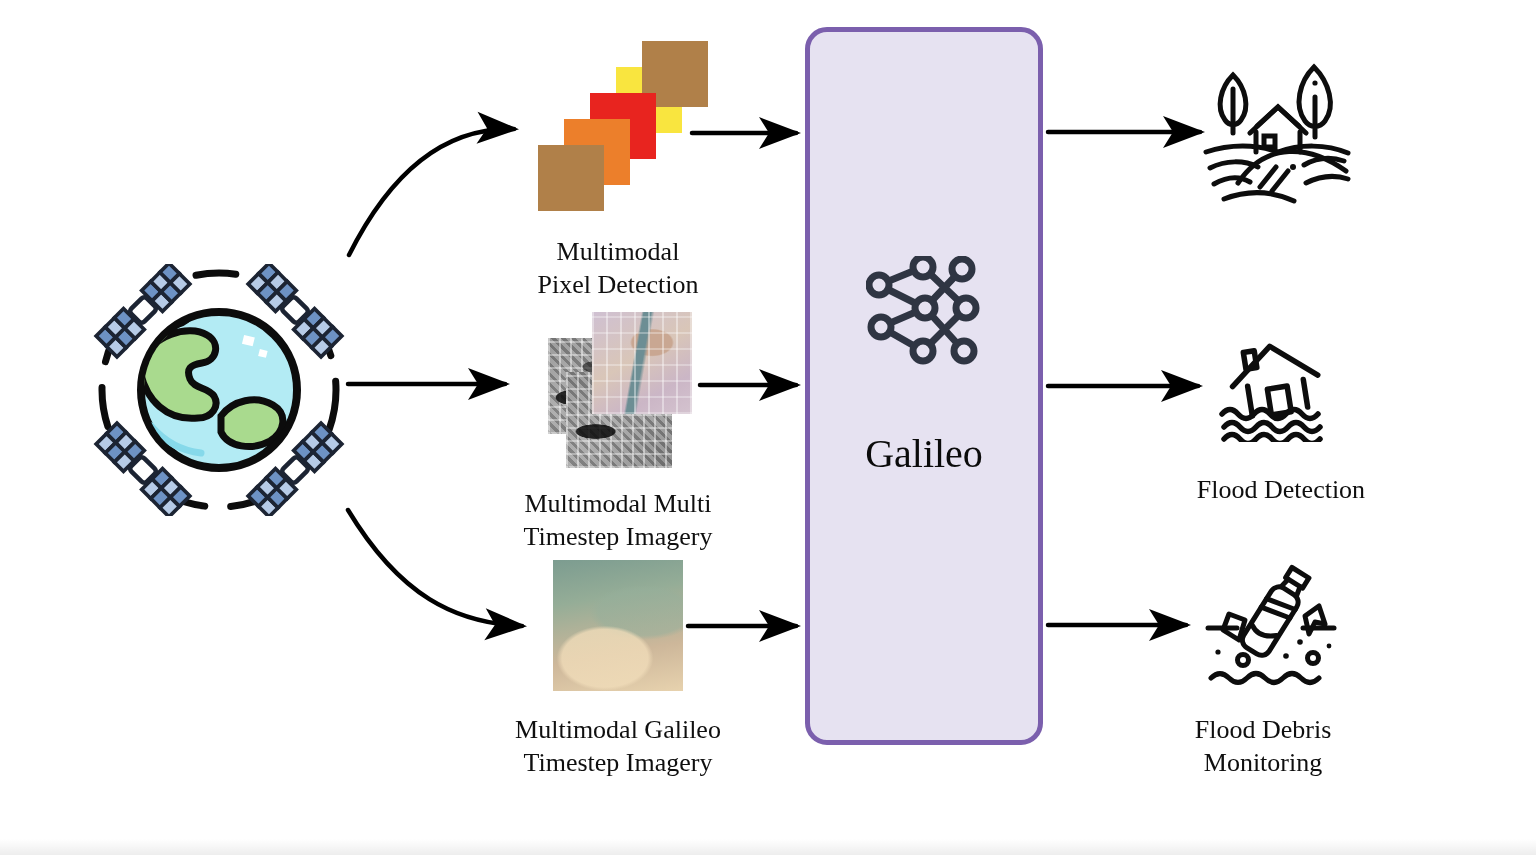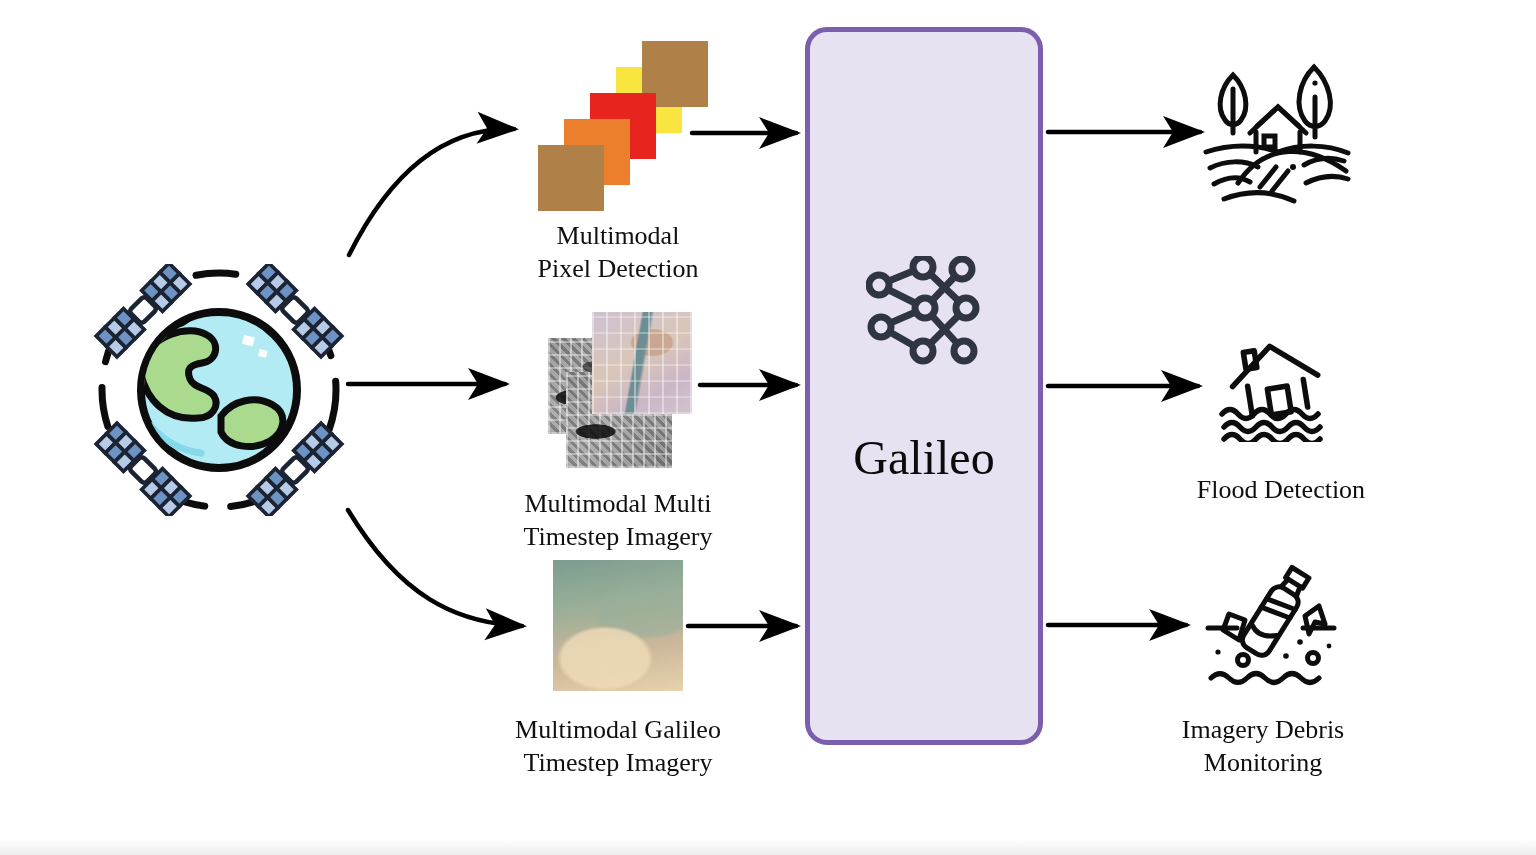--- a/index.html
+++ b/index.html
@@ -2,21 +2,21 @@
 <html><head>
 <meta charset="utf-8">
 <style>
   html,body{margin:0;padding:0;background:#ffffff;}
   #canvas{position:relative;width:1536px;height:855px;background:#ffffff;overflow:hidden;
           font-family:"Liberation Serif", serif;color:#111;}
   .abs{position:absolute;}
   
   .caption{position:absolute;transform:translateX(-50%);text-align:center;
            font-size:26px;line-height:33px;color:#0f0f0f;white-space:nowrap;}
-  .model-title{position:absolute;transform:translateX(-50%);font-size:48px;color:#0b0b0b;}
+  .model-title{position:absolute;transform:translateX(-50%);font-size:40px;color:#0b0b0b;}
   
   .model-box{position:absolute;left:805px;top:27px;width:238px;height:718px;
              border:5px solid #7b5fad;border-radius:22px;background:#e6e2f1;box-sizing:border-box;}
   
   .sq{position:absolute;width:66px;height:66px;}
   
   .tile{position:absolute;box-sizing:border-box;}
   .tile-gray{
     background:
       repeating-linear-gradient(90deg, rgba(255,255,255,.45) 0 2px, rgba(0,0,0,0) 2px 11px),
@@ -122,21 +122,21 @@
     </g>
   </svg>
 
   <div class="abs" style="left:0;top:0;">
     <div class="sq" style="left: 642px; top: 41px; z-index: 3; background-color: rgb(176, 128, 73);"></div>
     <div class="sq" style="left: 616px; top: 67px; z-index: 2; background-color: rgb(249, 229, 63);"></div>
     <div class="sq" style="left: 590px; top: 93px; z-index: 3; background-color: rgb(232, 36, 31);"></div>
     <div class="sq" style="left: 564px; top: 119px; z-index: 4; background-color: rgb(236, 127, 43);"></div>
     <div class="sq" style="left: 538px; top: 145px; z-index: 5; background-color: rgb(176, 128, 73);"></div>
   </div>
-  <div class="caption" style="left:618px;top:219px;">
+  <div class="caption" style="left:618px;top:235px;">
     <div>Multimodal</div>
     <div>Pixel Detection</div>
   </div>
 
   <div class="abs" style="left:0;top:0;">
     <div class="tile tile-gray" style="left:548px;top:338px;width:84px;height:96px;z-index:1;"></div>
     <div class="tile tile-gray" style="left:566px;top:372px;width:106px;height:96px;z-index:2;"></div>
     <div class="tile tile-color" style="left:592px;top:312px;width:100px;height:102px;z-index:3;"></div>
   </div>
   <div class="caption" style="left:618px;top:487px;">
@@ -246,18 +246,18 @@
       <circle cx="40" cy="104" r="5.5"></circle>
       <circle cx="83" cy="100" r="2.8" fill="#0d0d0d" stroke="none"></circle>
       <circle cx="97" cy="86" r="2.8" fill="#0d0d0d" stroke="none"></circle>
       <circle cx="110" cy="102" r="5.5"></circle>
       <circle cx="126" cy="90" r="2.4" fill="#0d0d0d" stroke="none"></circle>
 
       <path d="M8,122 q9,-9 18,0 q9,9 18,0 q9,-9 18,0 q9,9 18,0 q9,-9 18,0 q9,9 18,0"></path>
     </g>
   </svg>
   <div class="caption" style="left:1263px;top:713px;">
-    <div>Imagery Debris</div>
+    <div>Flood Debris</div>
     <div>Monitoring</div>
   </div>
 
   <div class="bottom-fade"></div>
 </div>
 
 </body></html>

